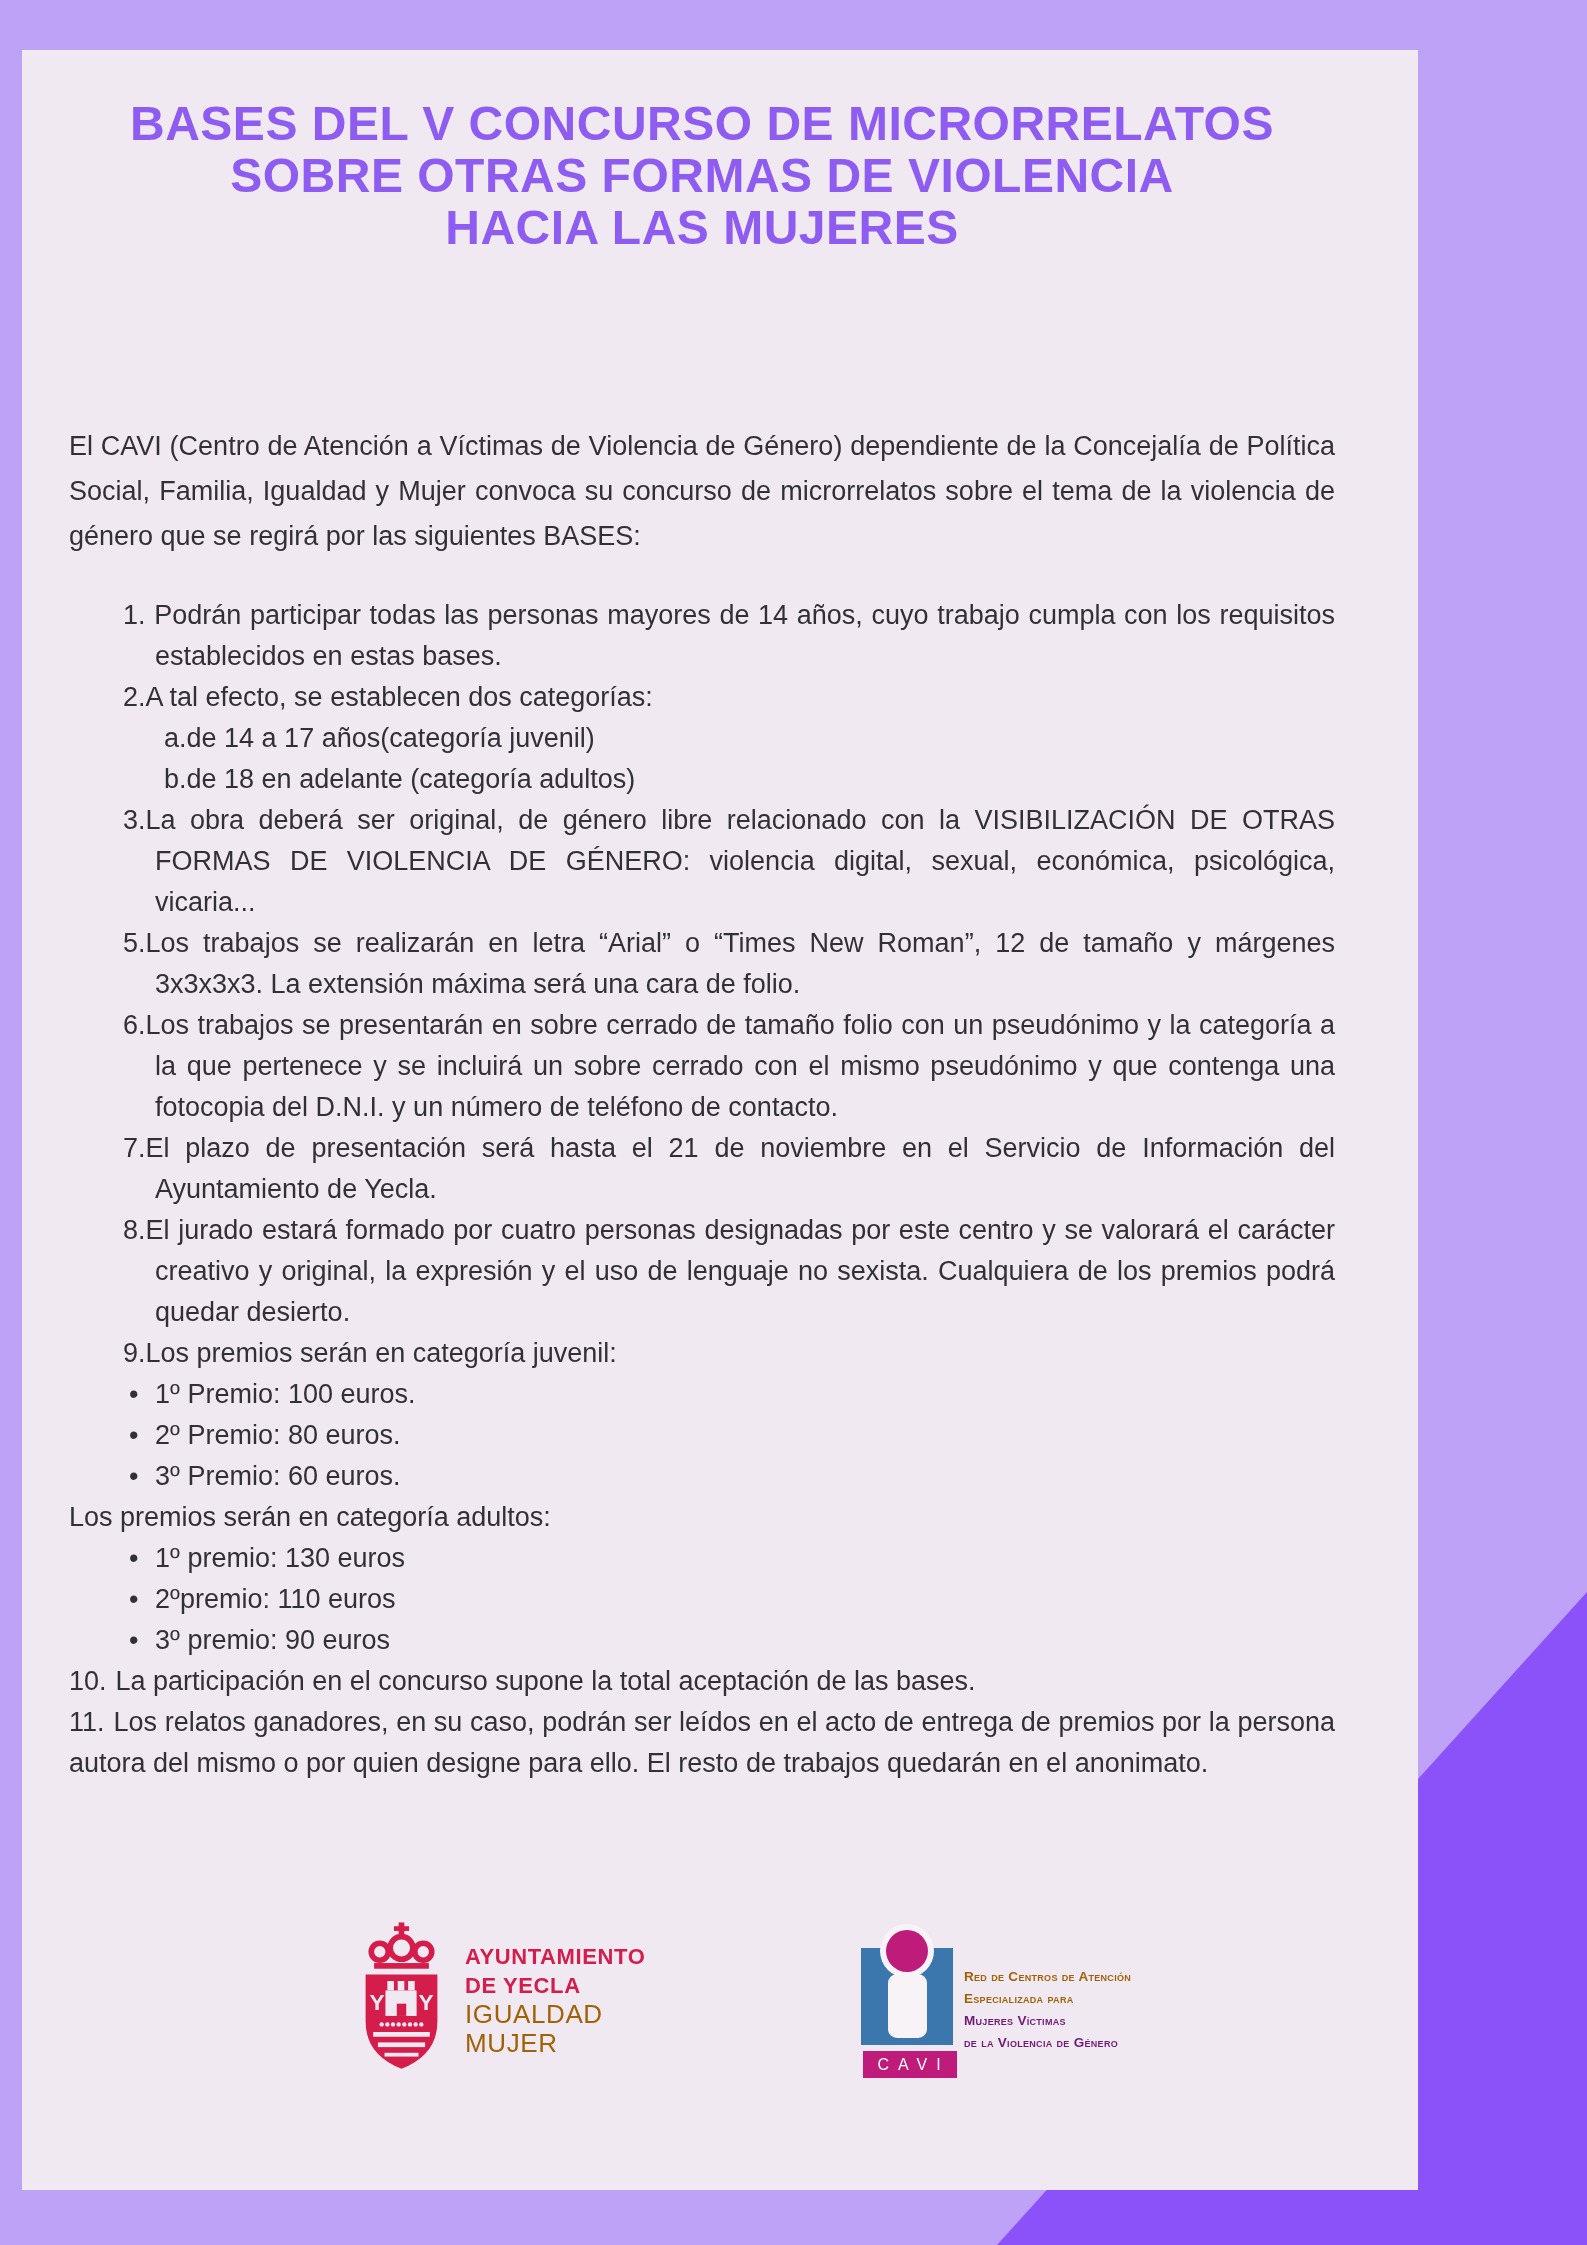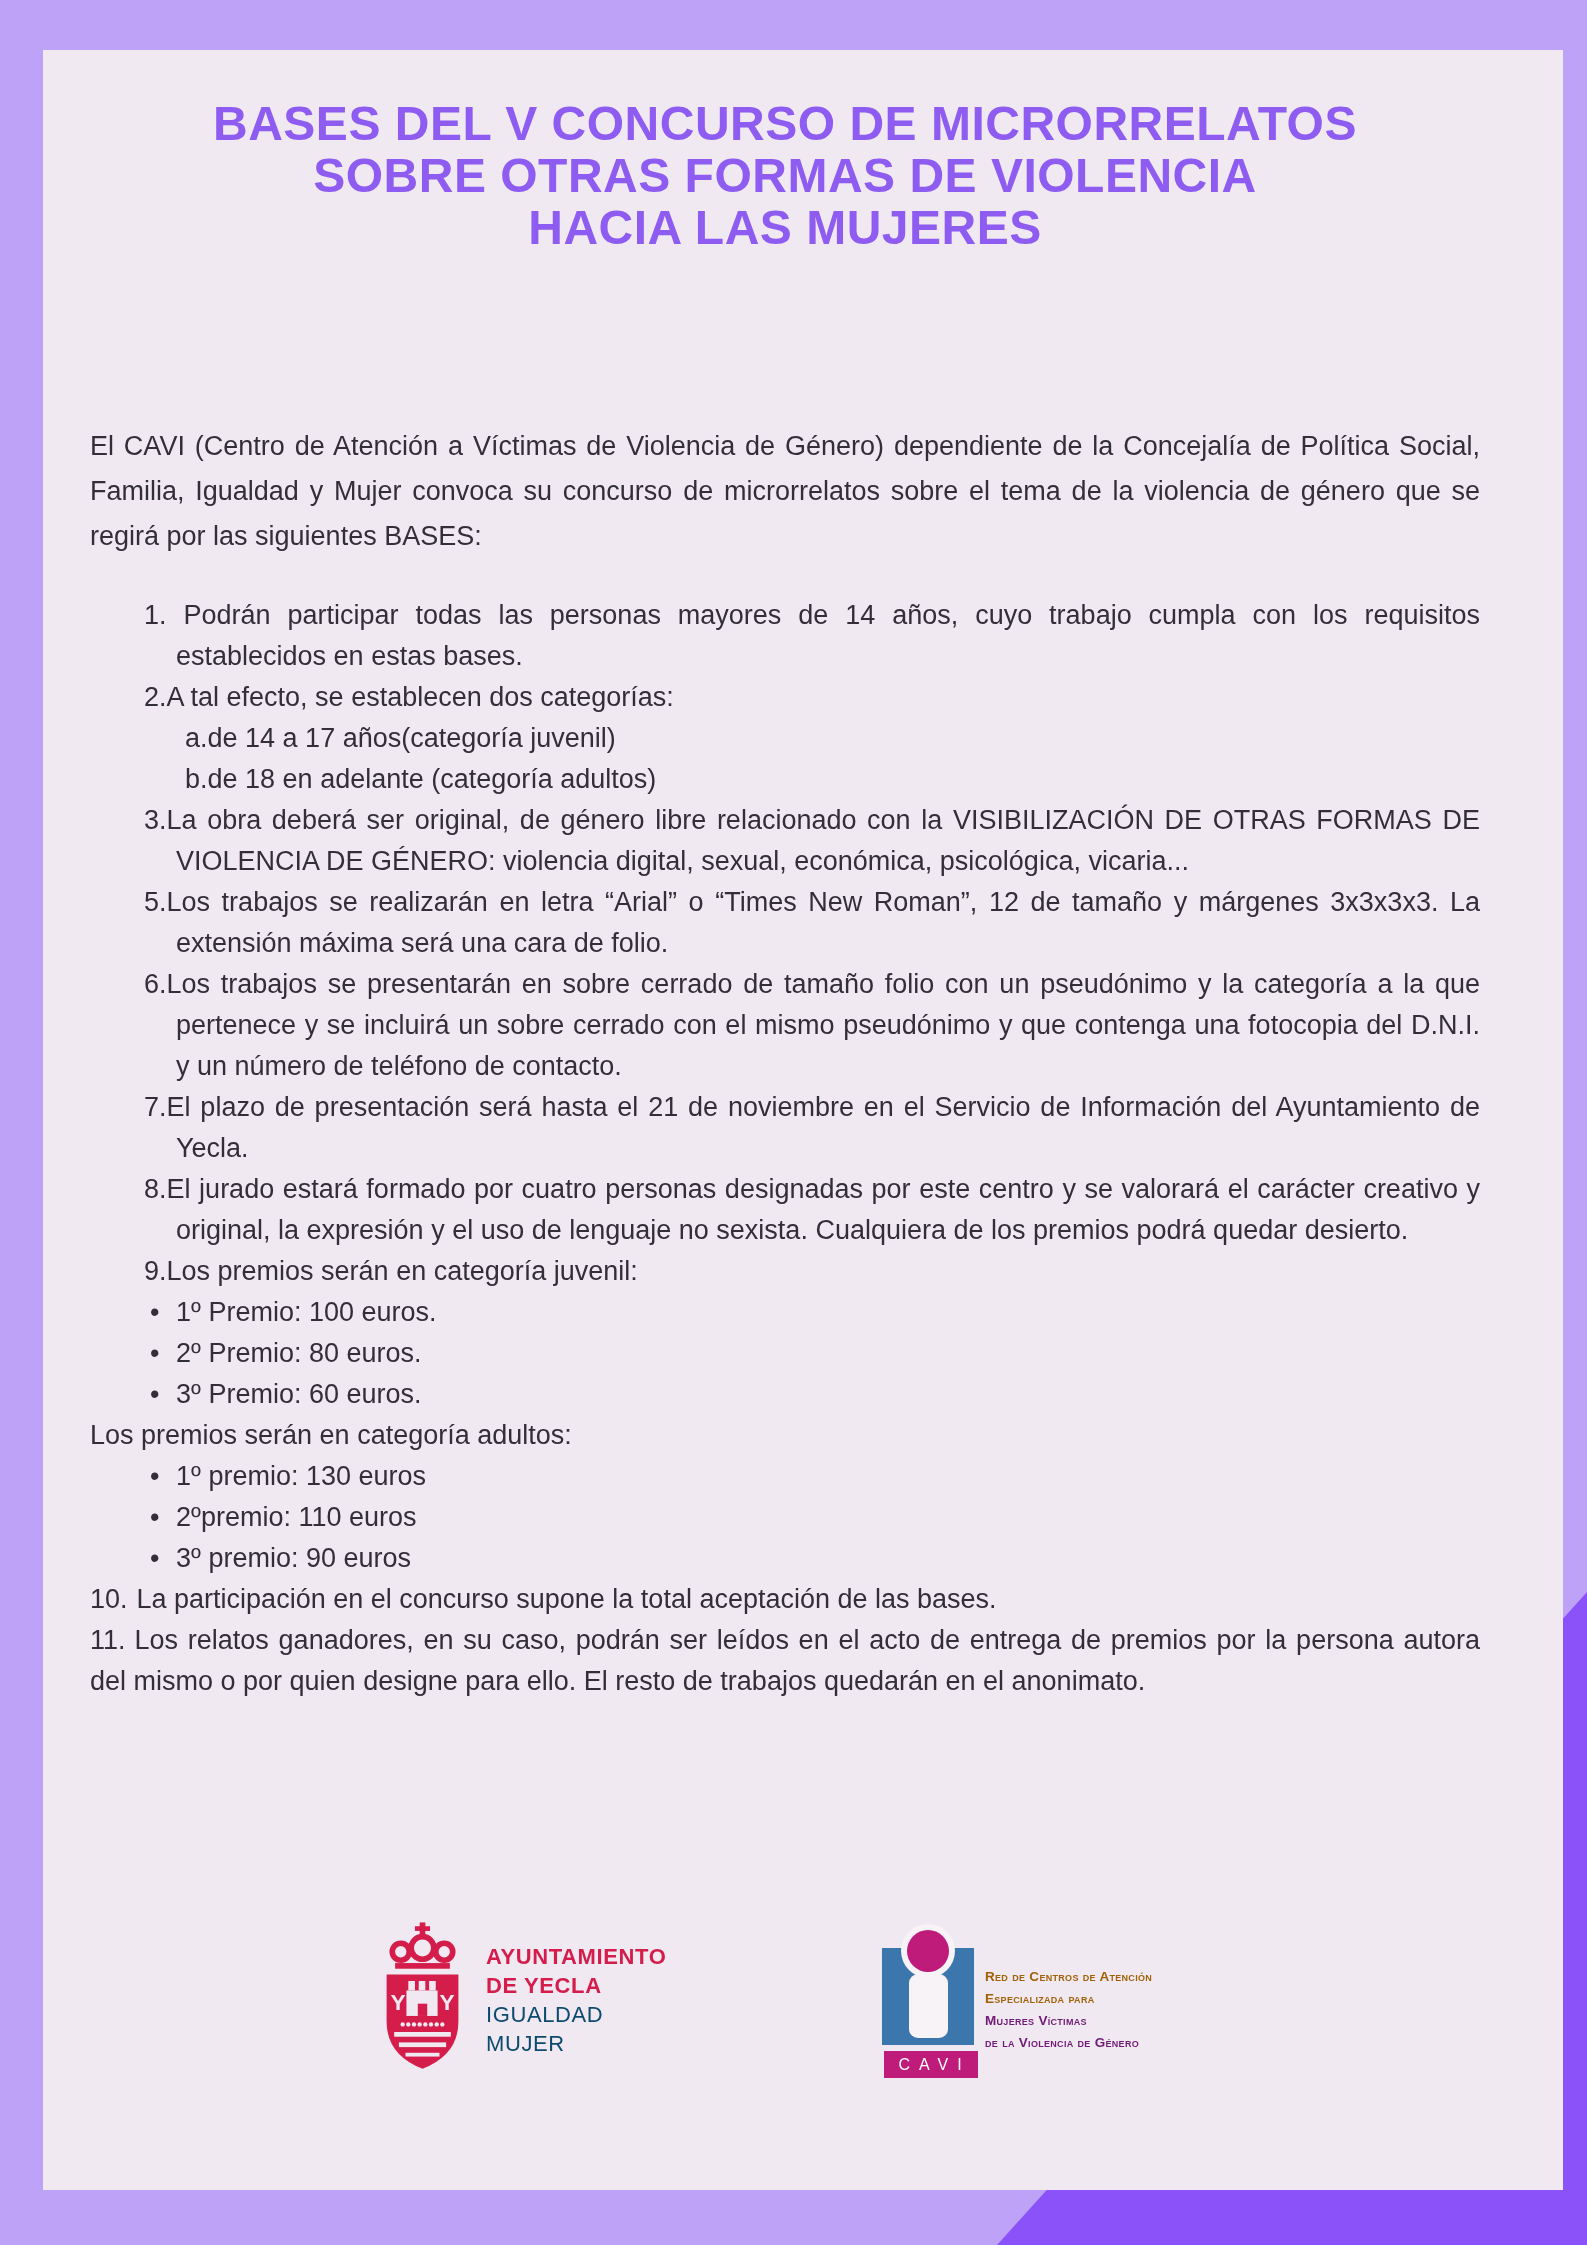--- a/index.html
+++ b/index.html
@@ -6,21 +6,21 @@
   .page {
     position:relative; width:1587px; height:2245px;
     background:#bda2f8; overflow:hidden;
     font-family:"Liberation Sans", sans-serif;
   }
   .accent-diagonal {
     position:absolute; inset:0; background:#8c52f9;
     clip-path: polygon(997px 2245px, 1587px 1592px, 1587px 2245px);
   }
   .sheet {
-    position:absolute; left:43px; top:50px; width:1520px; height:2140px;
+    position:absolute; left:22px; top:50px; width:1396px; height:2140px;
     background:#f0e9f2;
   }
   .content { padding:0 83px 0 47px; }
   .title {
     margin:48px 0 0 0; text-align:center;
     font-size:48px; line-height:52px; font-weight:bold;
     color:#8e5cf0; letter-spacing:0.5px;
   }
   .title span { display:block; }
   .intro {
@@ -31,21 +31,21 @@
   .row { text-align:justify; }
   .row.num   { padding-left:86px;  text-indent:-32px; }
   .row.sub   { padding-left:125px; text-indent:-30px; text-align:left; }
   .row.bullet{ padding-left:60px;  text-align:left; }
   .row.bullet .dot { display:inline-block; width:26px; }
   .row.flush .marker { margin-right:9px; }
   .footer-el { position:absolute; }
   
   .yecla-text { line-height:29px; letter-spacing:0.6px;margin-left:6px; }
   .yecla-text .strong { display:block; font-weight:bold; font-size:22px; color:#d41d4b; }
-  .yecla-text .light  { display:block; font-size:22px; color:#0c4a6e; }
+  .yecla-text .light  { display:block; font-size:26px; color:#a16207; }
   
   .cavi-icon { position:absolute; width:100px; height:150px; }
   .cavi-square { position:absolute; left:0; top:18px; width:92px; height:97px; background:#3b76ac; }
   .cavi-ibody  { position:absolute; left:27px; top:44px; width:39px; height:64px; background:#f7f3f7; border-radius:9px; }
   .cavi-circle { position:absolute; left:25px; top:0; width:42px; height:42px; border-radius:50%;
                  background:#bf1b7b; box-shadow:0 0 0 6px #f7f3f7; }
   .cavi-bar    { position:absolute; left:2px; top:121px; width:94px; height:27px; background:#bf1b7b;
                  color:#ffffff; font-size:16px; letter-spacing:9px; text-align:center;
                  line-height:27px; padding-left:7px; box-sizing:border-box; }
   .cavi-desc { line-height:22px; font-size:13.5px; font-weight:bold; font-variant:small-caps; letter-spacing:0.3px; }

